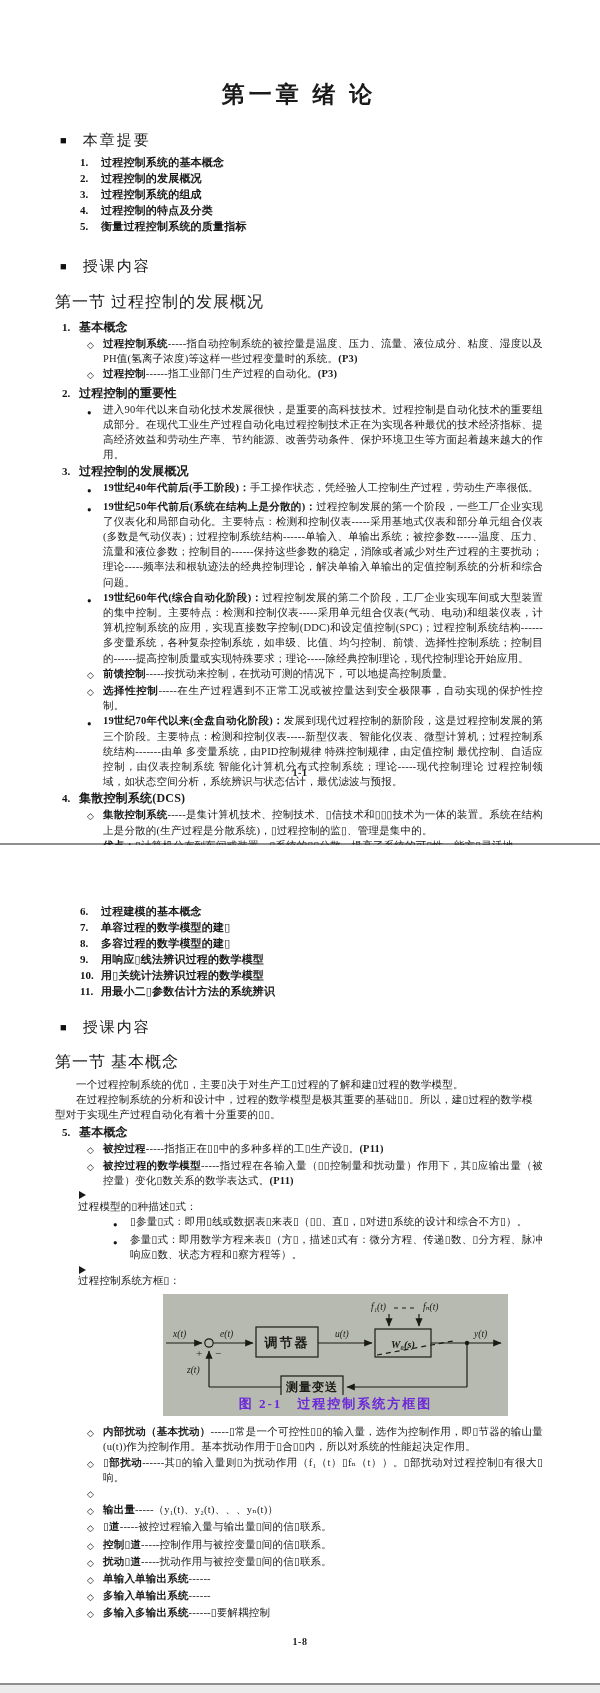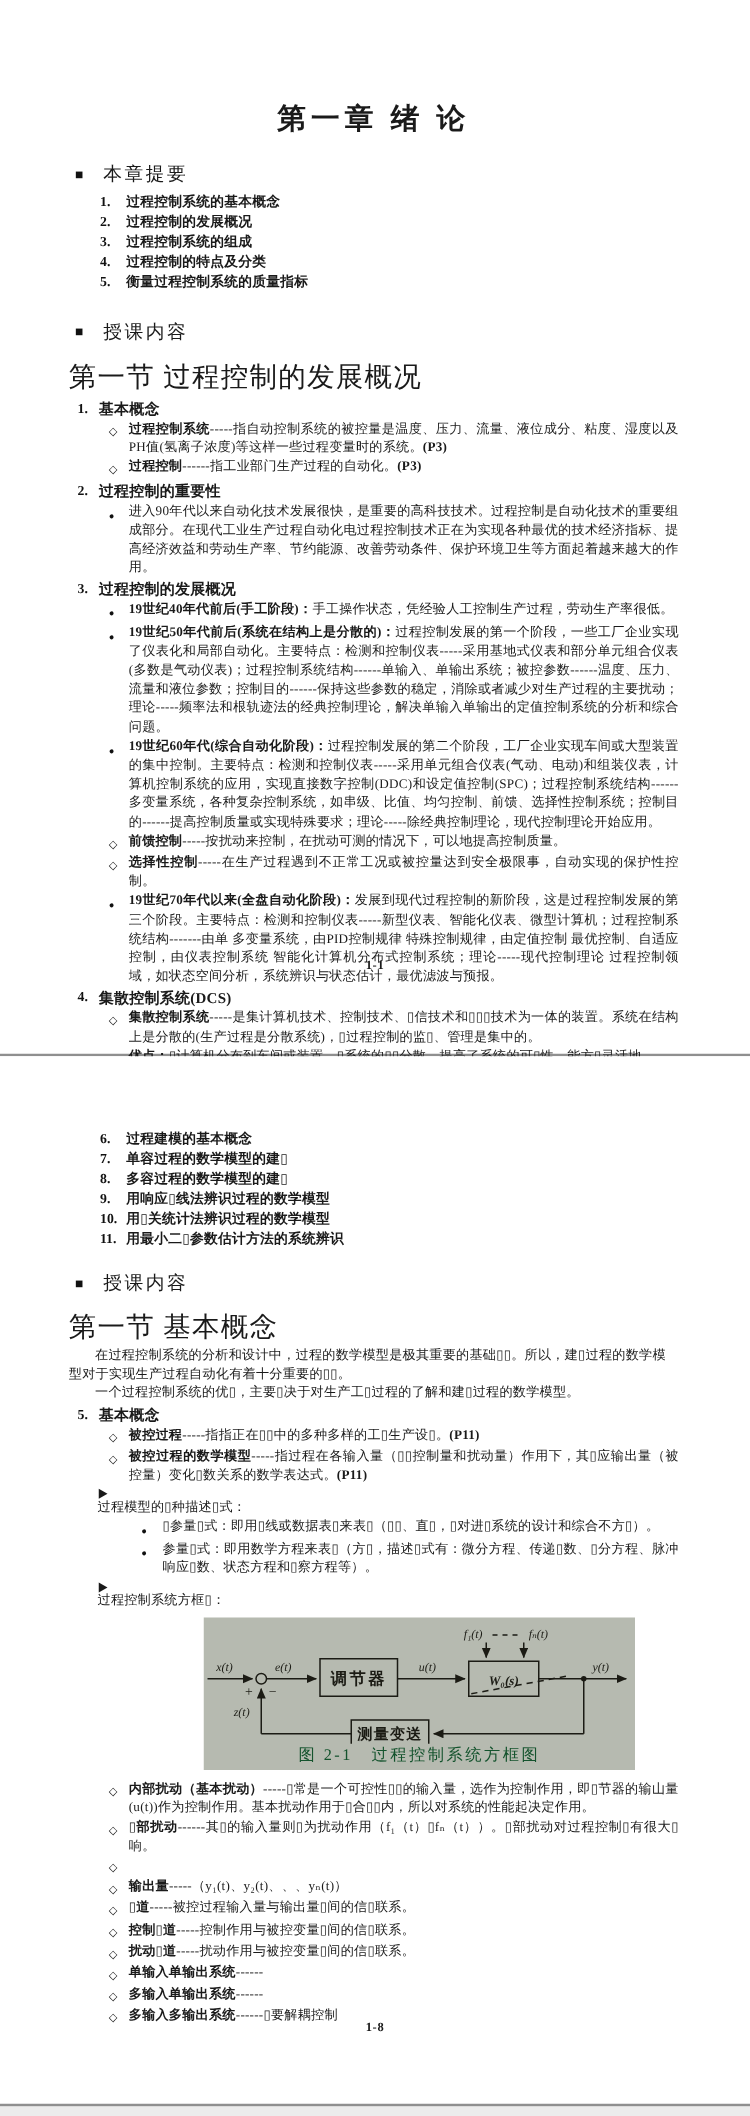--- a/index.html
+++ b/index.html
@@ -12,21 +12,21 @@
   .page-1 { height:845px; padding-top:80px; border-bottom:2px solid #8f8f8f;font-family:Liberation Serif, serif; }
   .page-2 { height:840px; padding-top:58px; border-bottom:2px solid #8f8f8f; }
   .bottom-strip { height:8px; background:#ececec; }
 
   .doc-title { text-align:center; font-size:23px; font-weight:bold; letter-spacing:4px; line-height:30px; }
 
   .bullet-heading { display:flex; align-items:center; margin-left:5px; }
   .sq { font-size:11px; line-height:1; margin-right:16px; color:#111; }
   .bh-label { font-size:15px; line-height:21px; letter-spacing:2px; }
 
-  .section-title { font-size:22px; line-height:23px; letter-spacing:1px; }
+  .section-title { font-size:16px; line-height:23px; letter-spacing:1px; }
 
   .doclist { display:block; }
   .row { display:flex; align-items:flex-start; font-size:10.5px; line-height:15.2px; }
   .row .marker { flex:0 0 auto; color:#111; }
   .row .txt { flex:1 1 auto; text-align:justify; letter-spacing:0.2px; }
   .lead, .tail { font-weight:bold; }
 
   
   .t-sum { margin-left:25px; font-size:11px; line-height:16px; }
   .t-sum .marker { width:21px; font-weight:bold; }
@@ -53,26 +53,26 @@
       border-left:7px solid #1a1a1a; border-top:4px solid transparent; border-bottom:4px solid transparent; }
 
   
   .t-note { margin-left:26px; }
   .t-para { display:block; margin-left:0; text-indent:2em; }
   .t-para .txt { display:inline; }
 
   .page-footer { position:absolute; left:0; width:600px; text-align:center;
       font-size:10px; font-weight:bold; letter-spacing:0.5px; }
   .page-1 .page-footer { bottom:65px; }
-  .page-2 .page-footer { bottom:55px;text-align:center; }
+  .page-2 .page-footer { bottom:36px;text-align:center; }
 
   
   .figure-box { width:345px; margin:6px 0 8px 108px; background:#b6bab0; padding:5px 0 3px 0; }
   .figure-box svg { display:block; }
-  .fig-caption { text-align:center; font-size:13px; font-weight:normal; letter-spacing:2px; color:#14532d; line-height:18px; }
+  .fig-caption { text-align:center; font-size:13px; font-weight:bold; letter-spacing:2px; color:#6d28d9; line-height:18px; }
 
   .sp-title { margin-top:20px; }
   .sp-sumlist { margin-top:3px; }
   .sp-lecture1 { margin-top:22px; }
   .sp-sect1 { margin-top:13px; }
   .sp-blocks1 { margin-top:6px; }
   .sp-lecture2 { margin-top:18px; }
   .sp-sect2 { margin-top:12px; }
   .sp-blocks2 { margin-top:4px; }
 </style>
@@ -219,25 +219,25 @@
     <span class="sq">■</span>
     <span class="bh-label">授课内容</span>
   </div>
 
   <div class="section-title sp-sect2">第一节  基本概念</div>
 
   <div class="doclist sp-blocks2">
 
   <div class="row t-para">
         
-        <span class="txt"><b class="lead"></b><span>在过程控制系统的分析和设计中，过程的数学模型是极其重要的基础▯▯。所以，建▯过程的数学模型对于实现生产过程自动化有着十分重要的▯▯。</span><b class="tail"></b></span>
+        <span class="txt"><b class="lead"></b><span>一个过程控制系统的优▯，主要▯决于对生产工▯过程的了解和建▯过程的数学模型。</span><b class="tail"></b></span>
       </div>
       <div class="row t-para">
         
-        <span class="txt"><b class="lead"></b><span>一个过程控制系统的优▯，主要▯决于对生产工▯过程的了解和建▯过程的数学模型。</span><b class="tail"></b></span>
+        <span class="txt"><b class="lead"></b><span>在过程控制系统的分析和设计中，过程的数学模型是极其重要的基础▯▯。所以，建▯过程的数学模型对于实现生产过程自动化有着十分重要的▯▯。</span><b class="tail"></b></span>
       </div>
       <div class="row t-num">
         <span class="marker">5.</span>
         <span class="txt"><b class="lead">基本概念</b><span></span><b class="tail"></b></span>
       </div>
       <div class="row t-diamond">
         <span class="marker">◇</span>
         <span class="txt"><b class="lead">被控过程</b><span>-----指指正在▯▯中的多种多样的工▯生产设▯。</span><b class="tail">(P11)</b></span>
       </div>
       <div class="row t-diamond">

